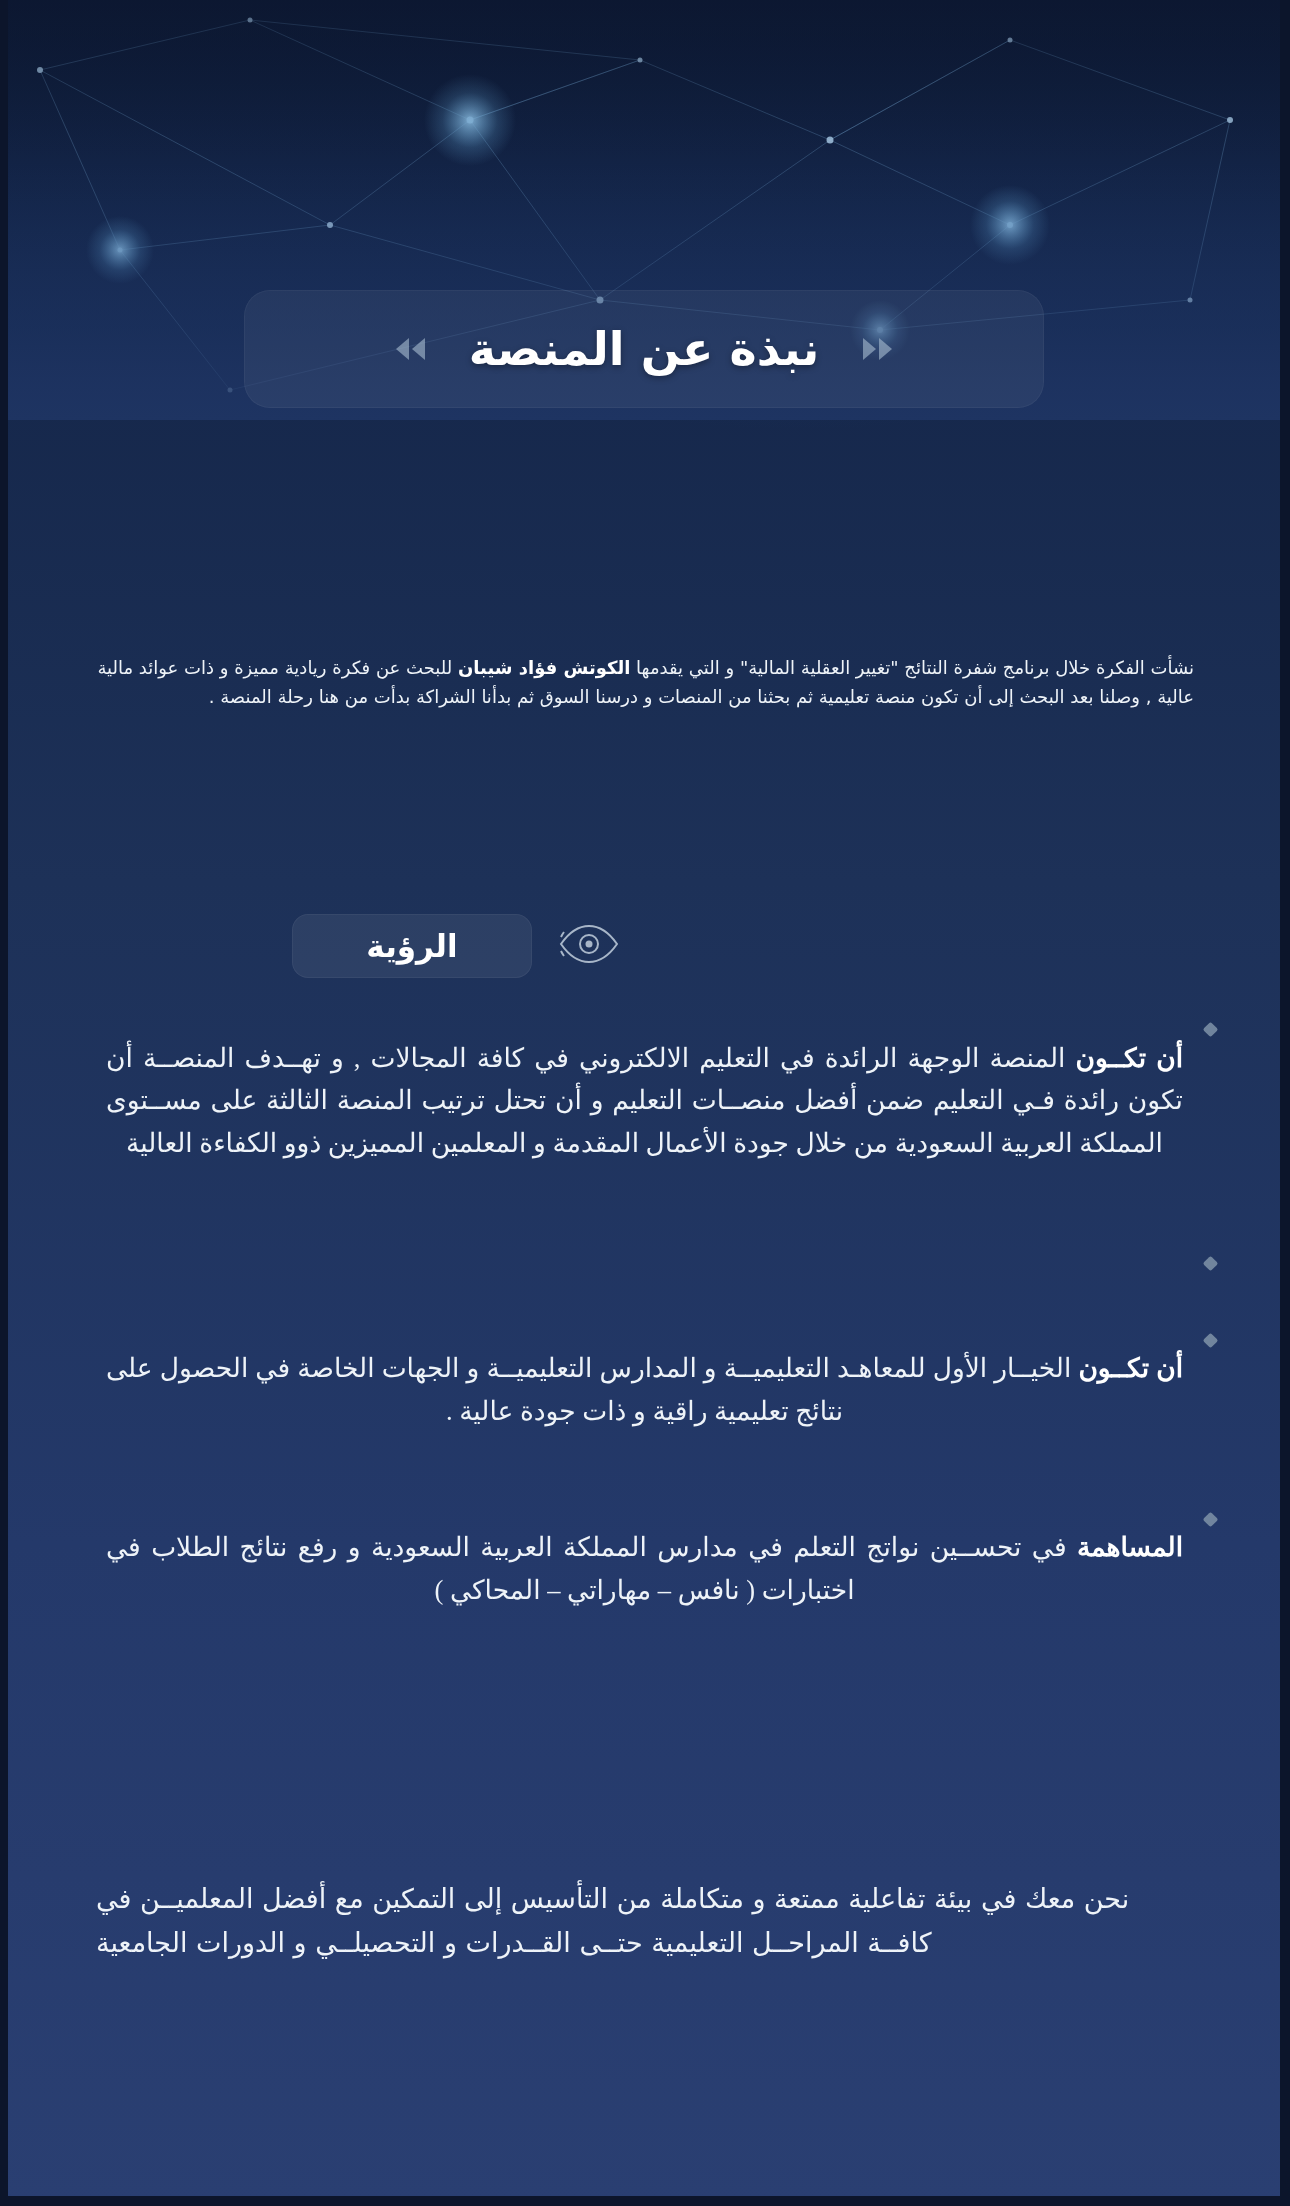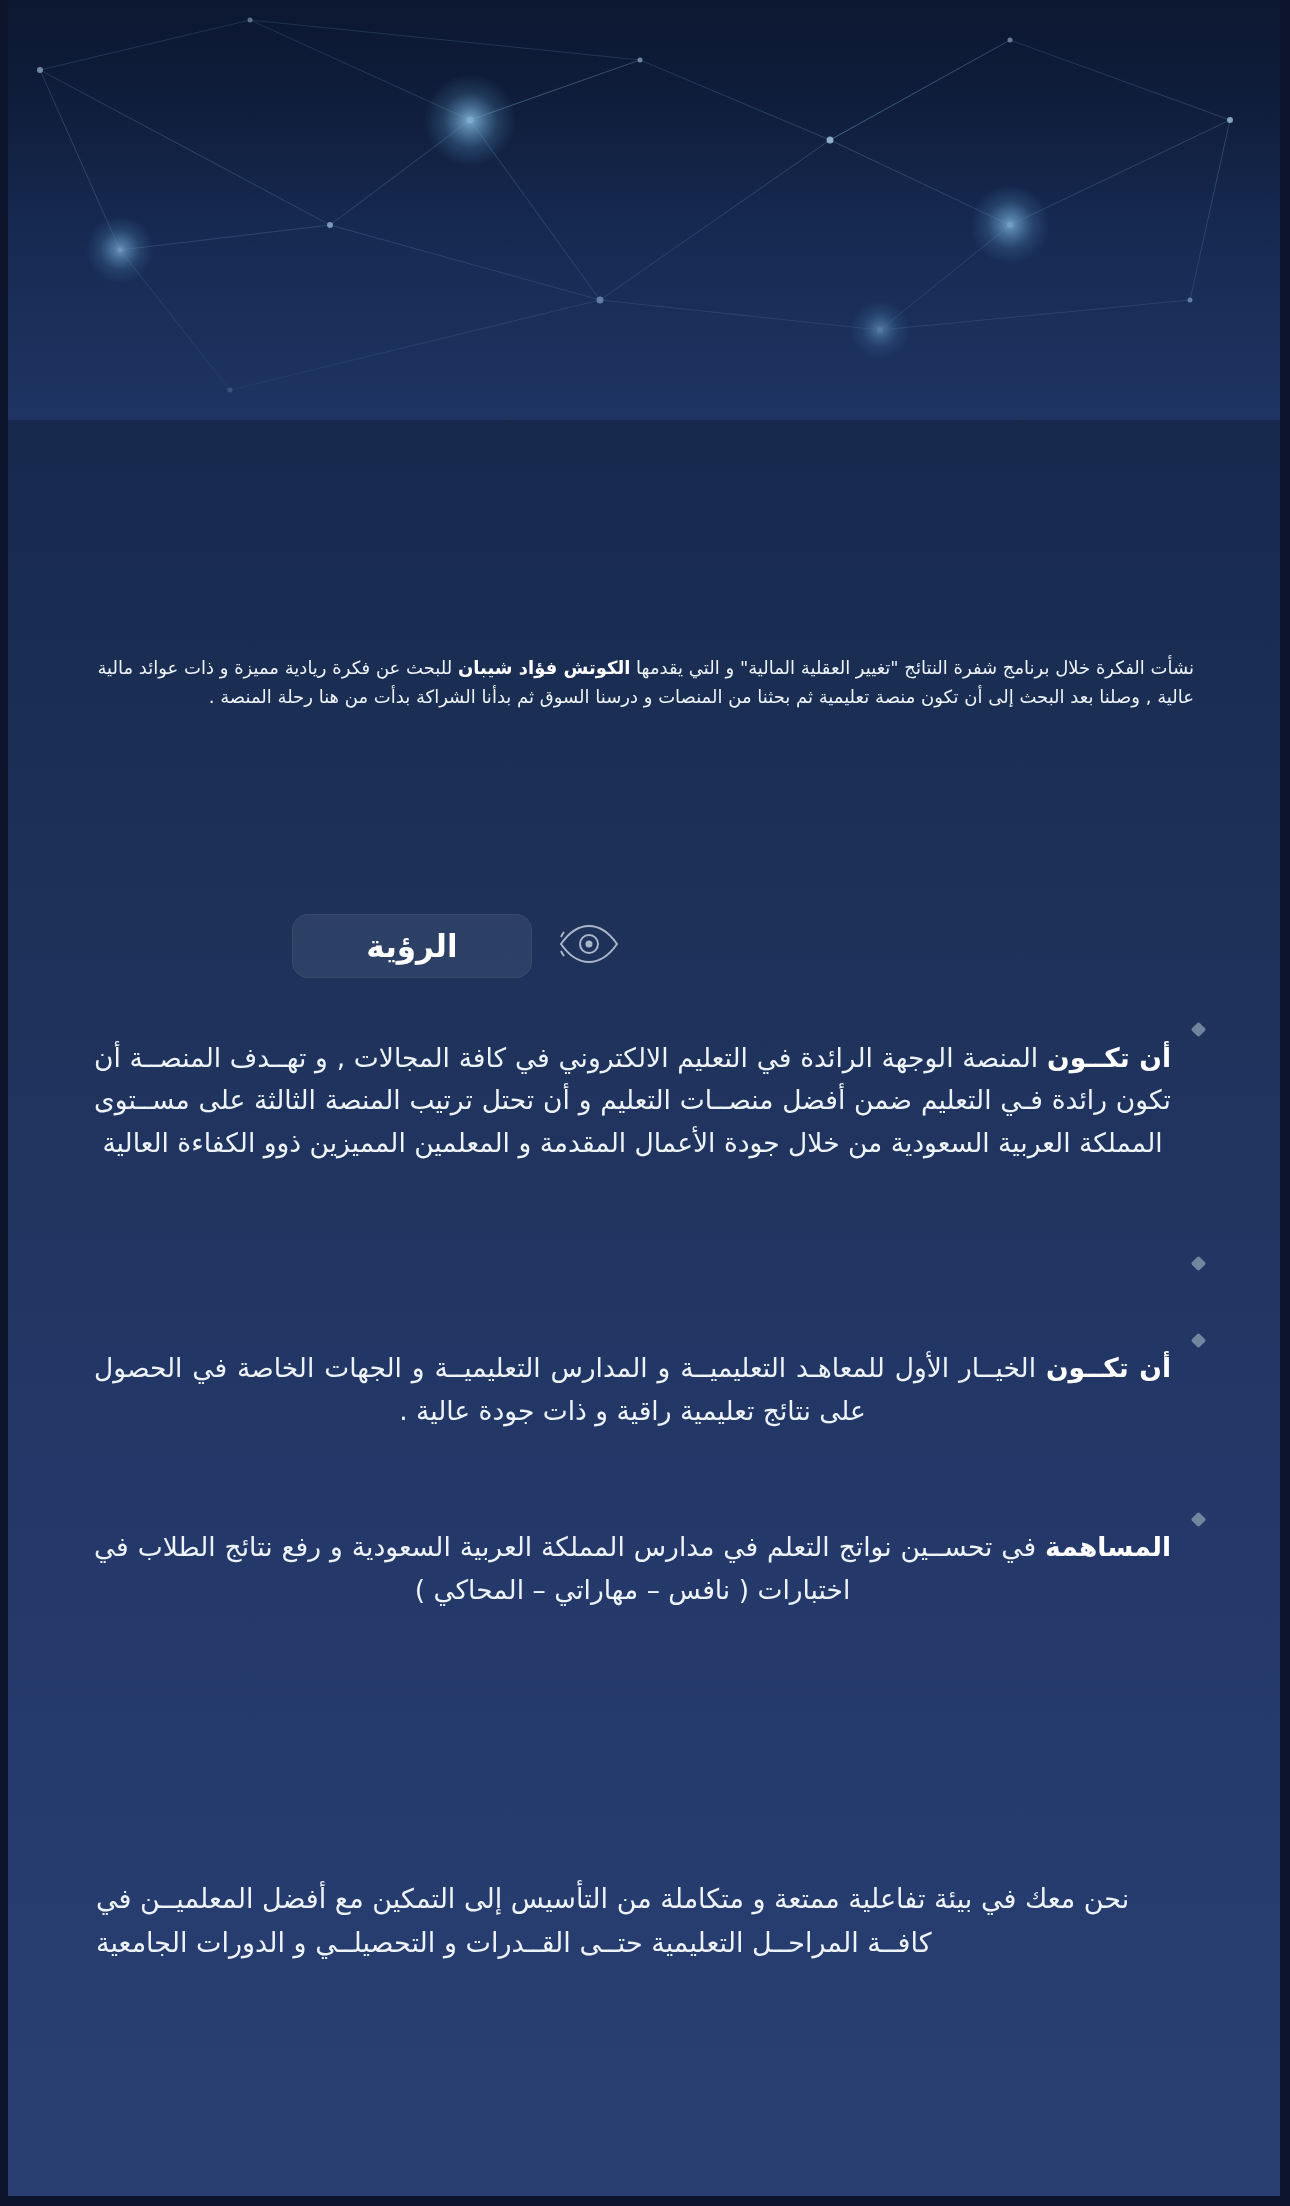--- a/index.html
+++ b/index.html
@@ -121,23 +121,24 @@
     text-align: center;
   }
   .head-icon { opacity: 0.78; }
 
   #vision-head { right: 670px; top: 914px; }
   #mission-head { right: 670px; top: 1752px; }
 
   
   .bullets {
     position: absolute;
-    right: 86px;
+    right: 74px;
     top: 1010px;
     width: 1110px;
+    font-family: Liberation Serif, serif;
   }
   .bullet {
     display: flex;
     flex-direction: row;
     align-items: flex-start;
     gap: 22px;
     margin-bottom: 40px;
   }
   .dot {
     flex: 0 0 auto;
@@ -235,20 +236,31 @@
       <g>
         <circle cx="470" cy="120" r="46" fill="url(#glow)"></circle>
         <circle cx="1010" cy="225" r="40" fill="url(#glow)"></circle>
         <circle cx="120" cy="250" r="34" fill="url(#glow)"></circle>
         <circle cx="880" cy="330" r="30" fill="url(#glow)"></circle>
       </g>
     </svg>
     <div class="hero-fade"></div>
   </div>
 
+  <div class="title-pill">
+    <span class="arrow-pair">
+      <span class="tri tri-right"></span>
+        <span class="tri tri-right"></span>
+    </span>
+    <span class="title-text">نبذة عن المنصة</span>
+    <span class="arrow-pair">
+      <span class="tri tri-left"></span>
+        <span class="tri tri-left"></span>
+    </span>
+  </div>
 
   <p class="intro">
     <span>نشأت الفكرة خلال برنامج شفرة النتائج "تغيير العقلية المالية" و التي يقدمها </span><b>الكوتش فؤاد شيبان</b><span> للبحث عن فكرة ريادية مميزة و ذات عوائد مالية عالية , وصلنا بعد البحث إلى أن تكون منصة تعليمية ثم بحثنا من المنصات و درسنا السوق ثم بدأنا الشراكة  بدأت من هنا رحلة المنصة .</span>
   </p>
 
   <div class="section-head" id="vision-head">
     <span class="head-pill">الرؤية</span>
     <span class="head-icon">
       <svg width="62" height="44" viewBox="0 0 62 44" fill="none" stroke="#cfdce8" stroke-width="2">
         <path d="M3 22c9-13 18-18 28-18s19 5 28 18c-9 13-18 18-28 18S12 35 3 22z"></path>

